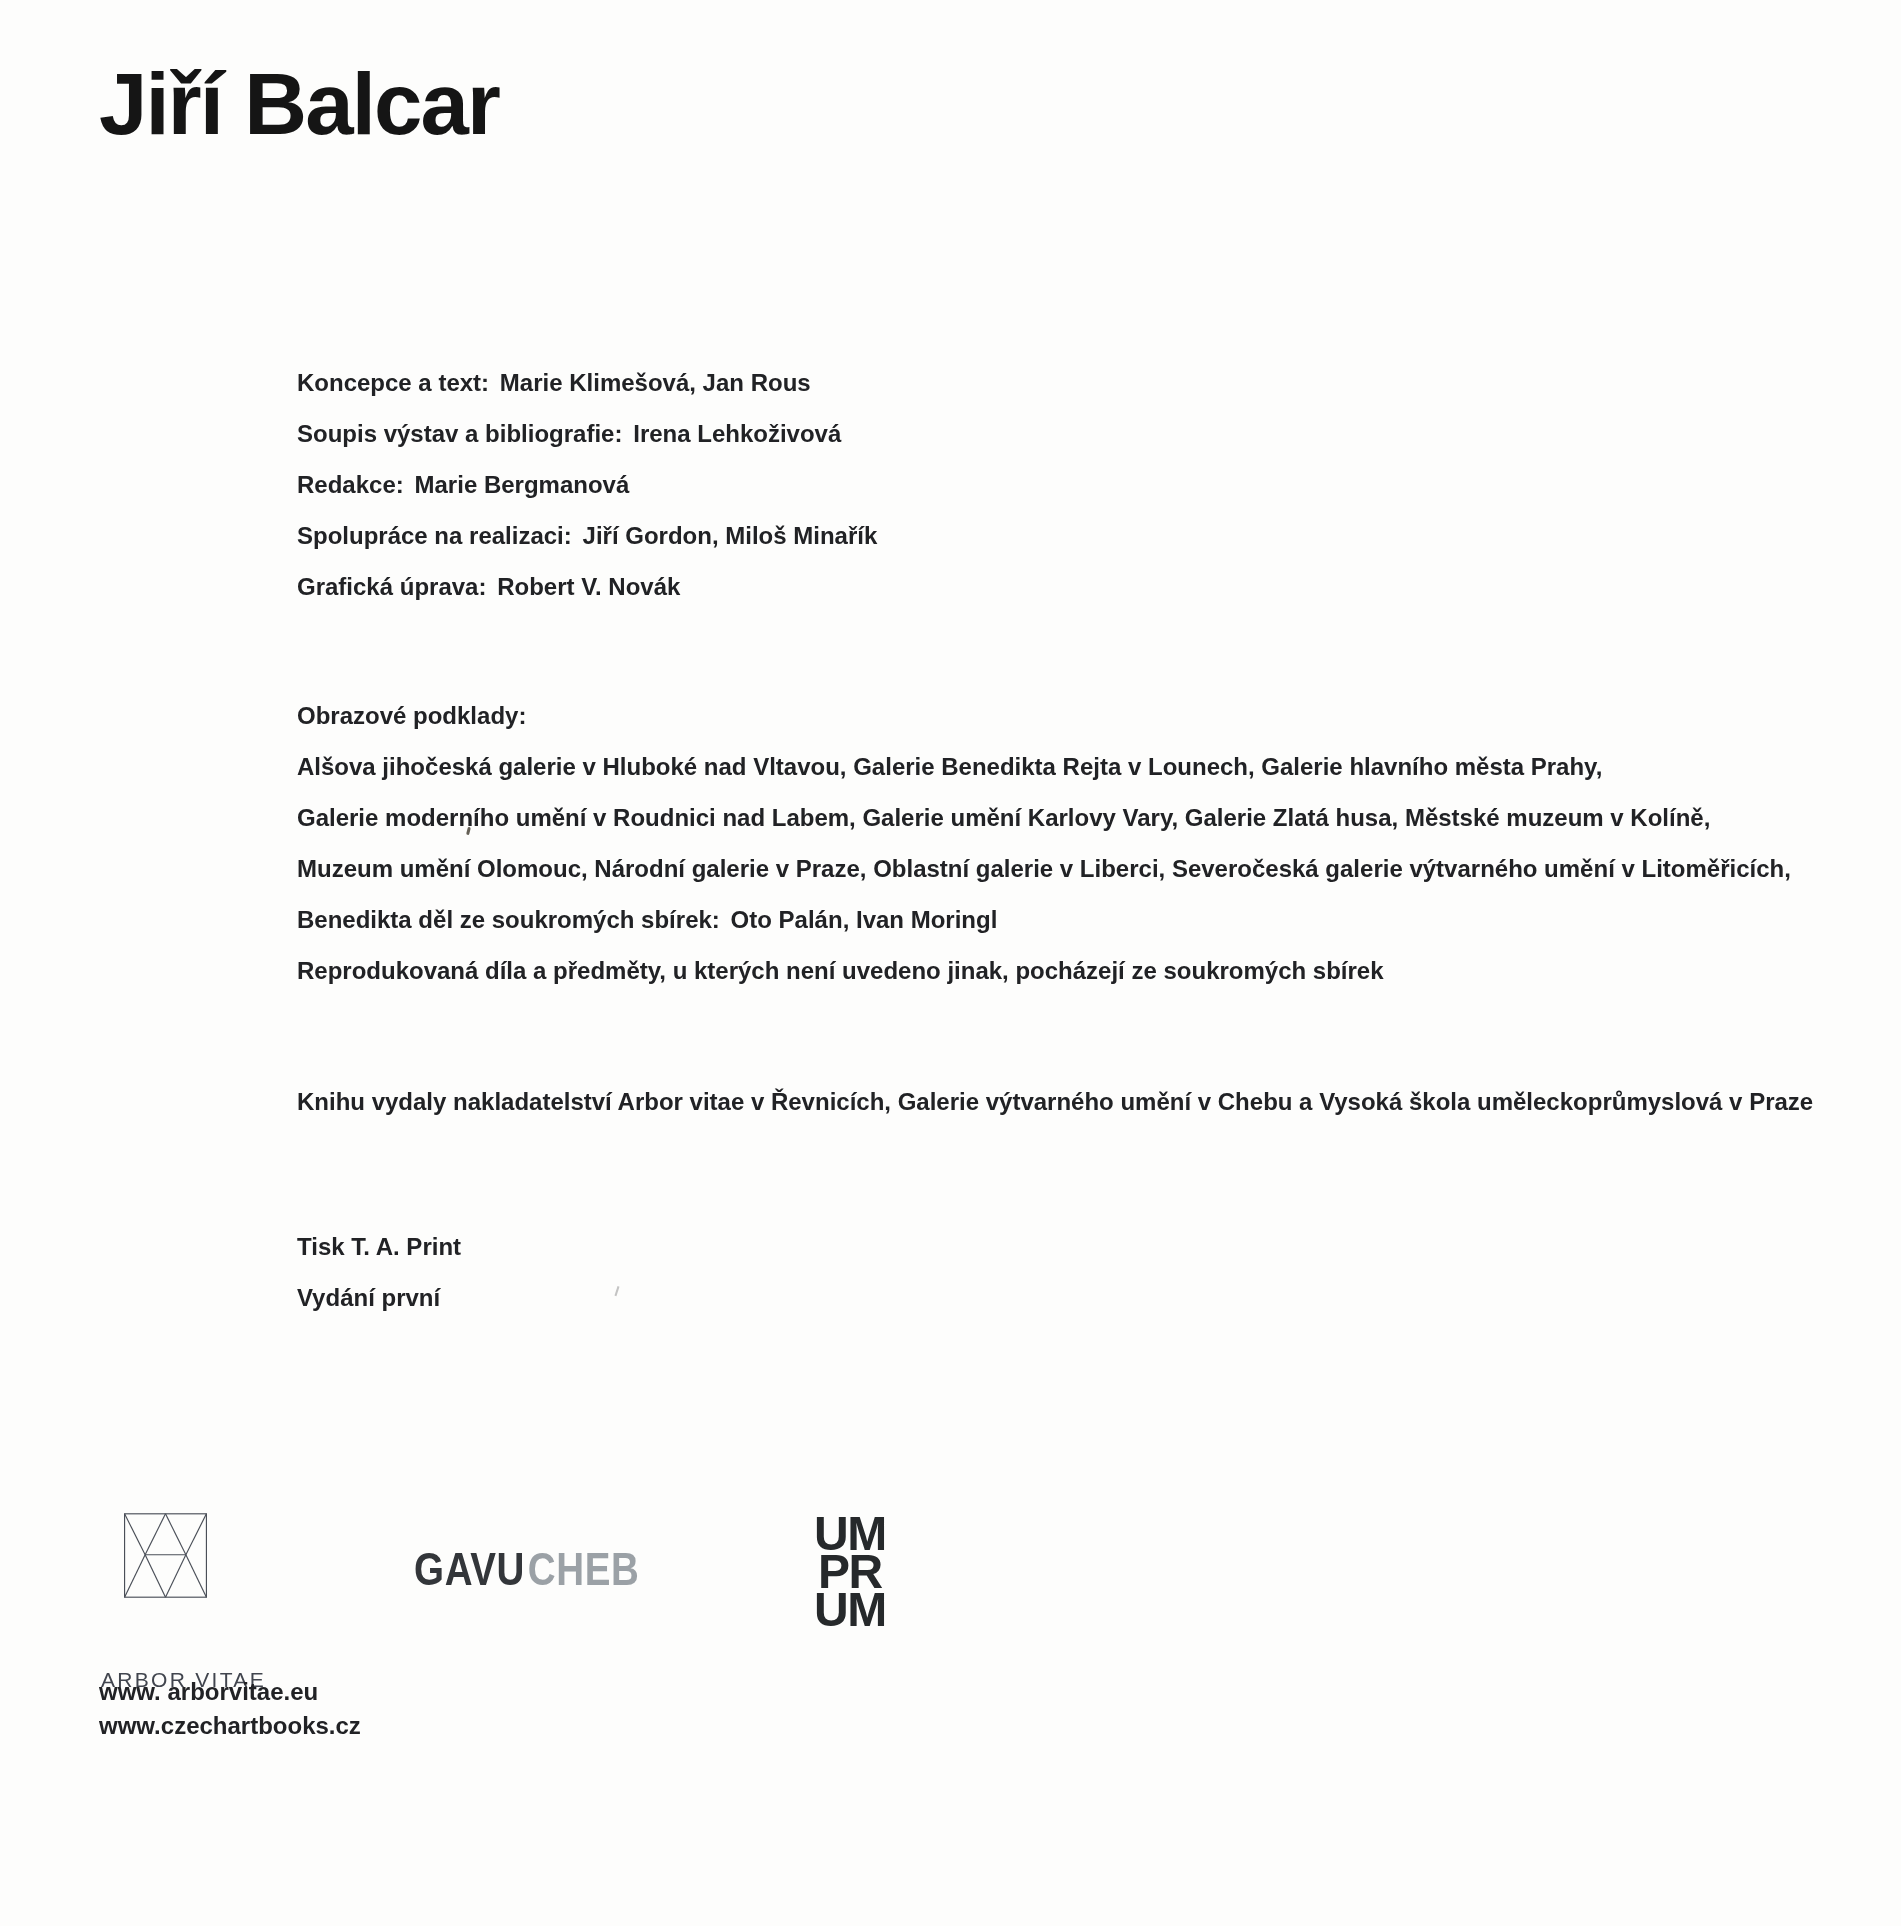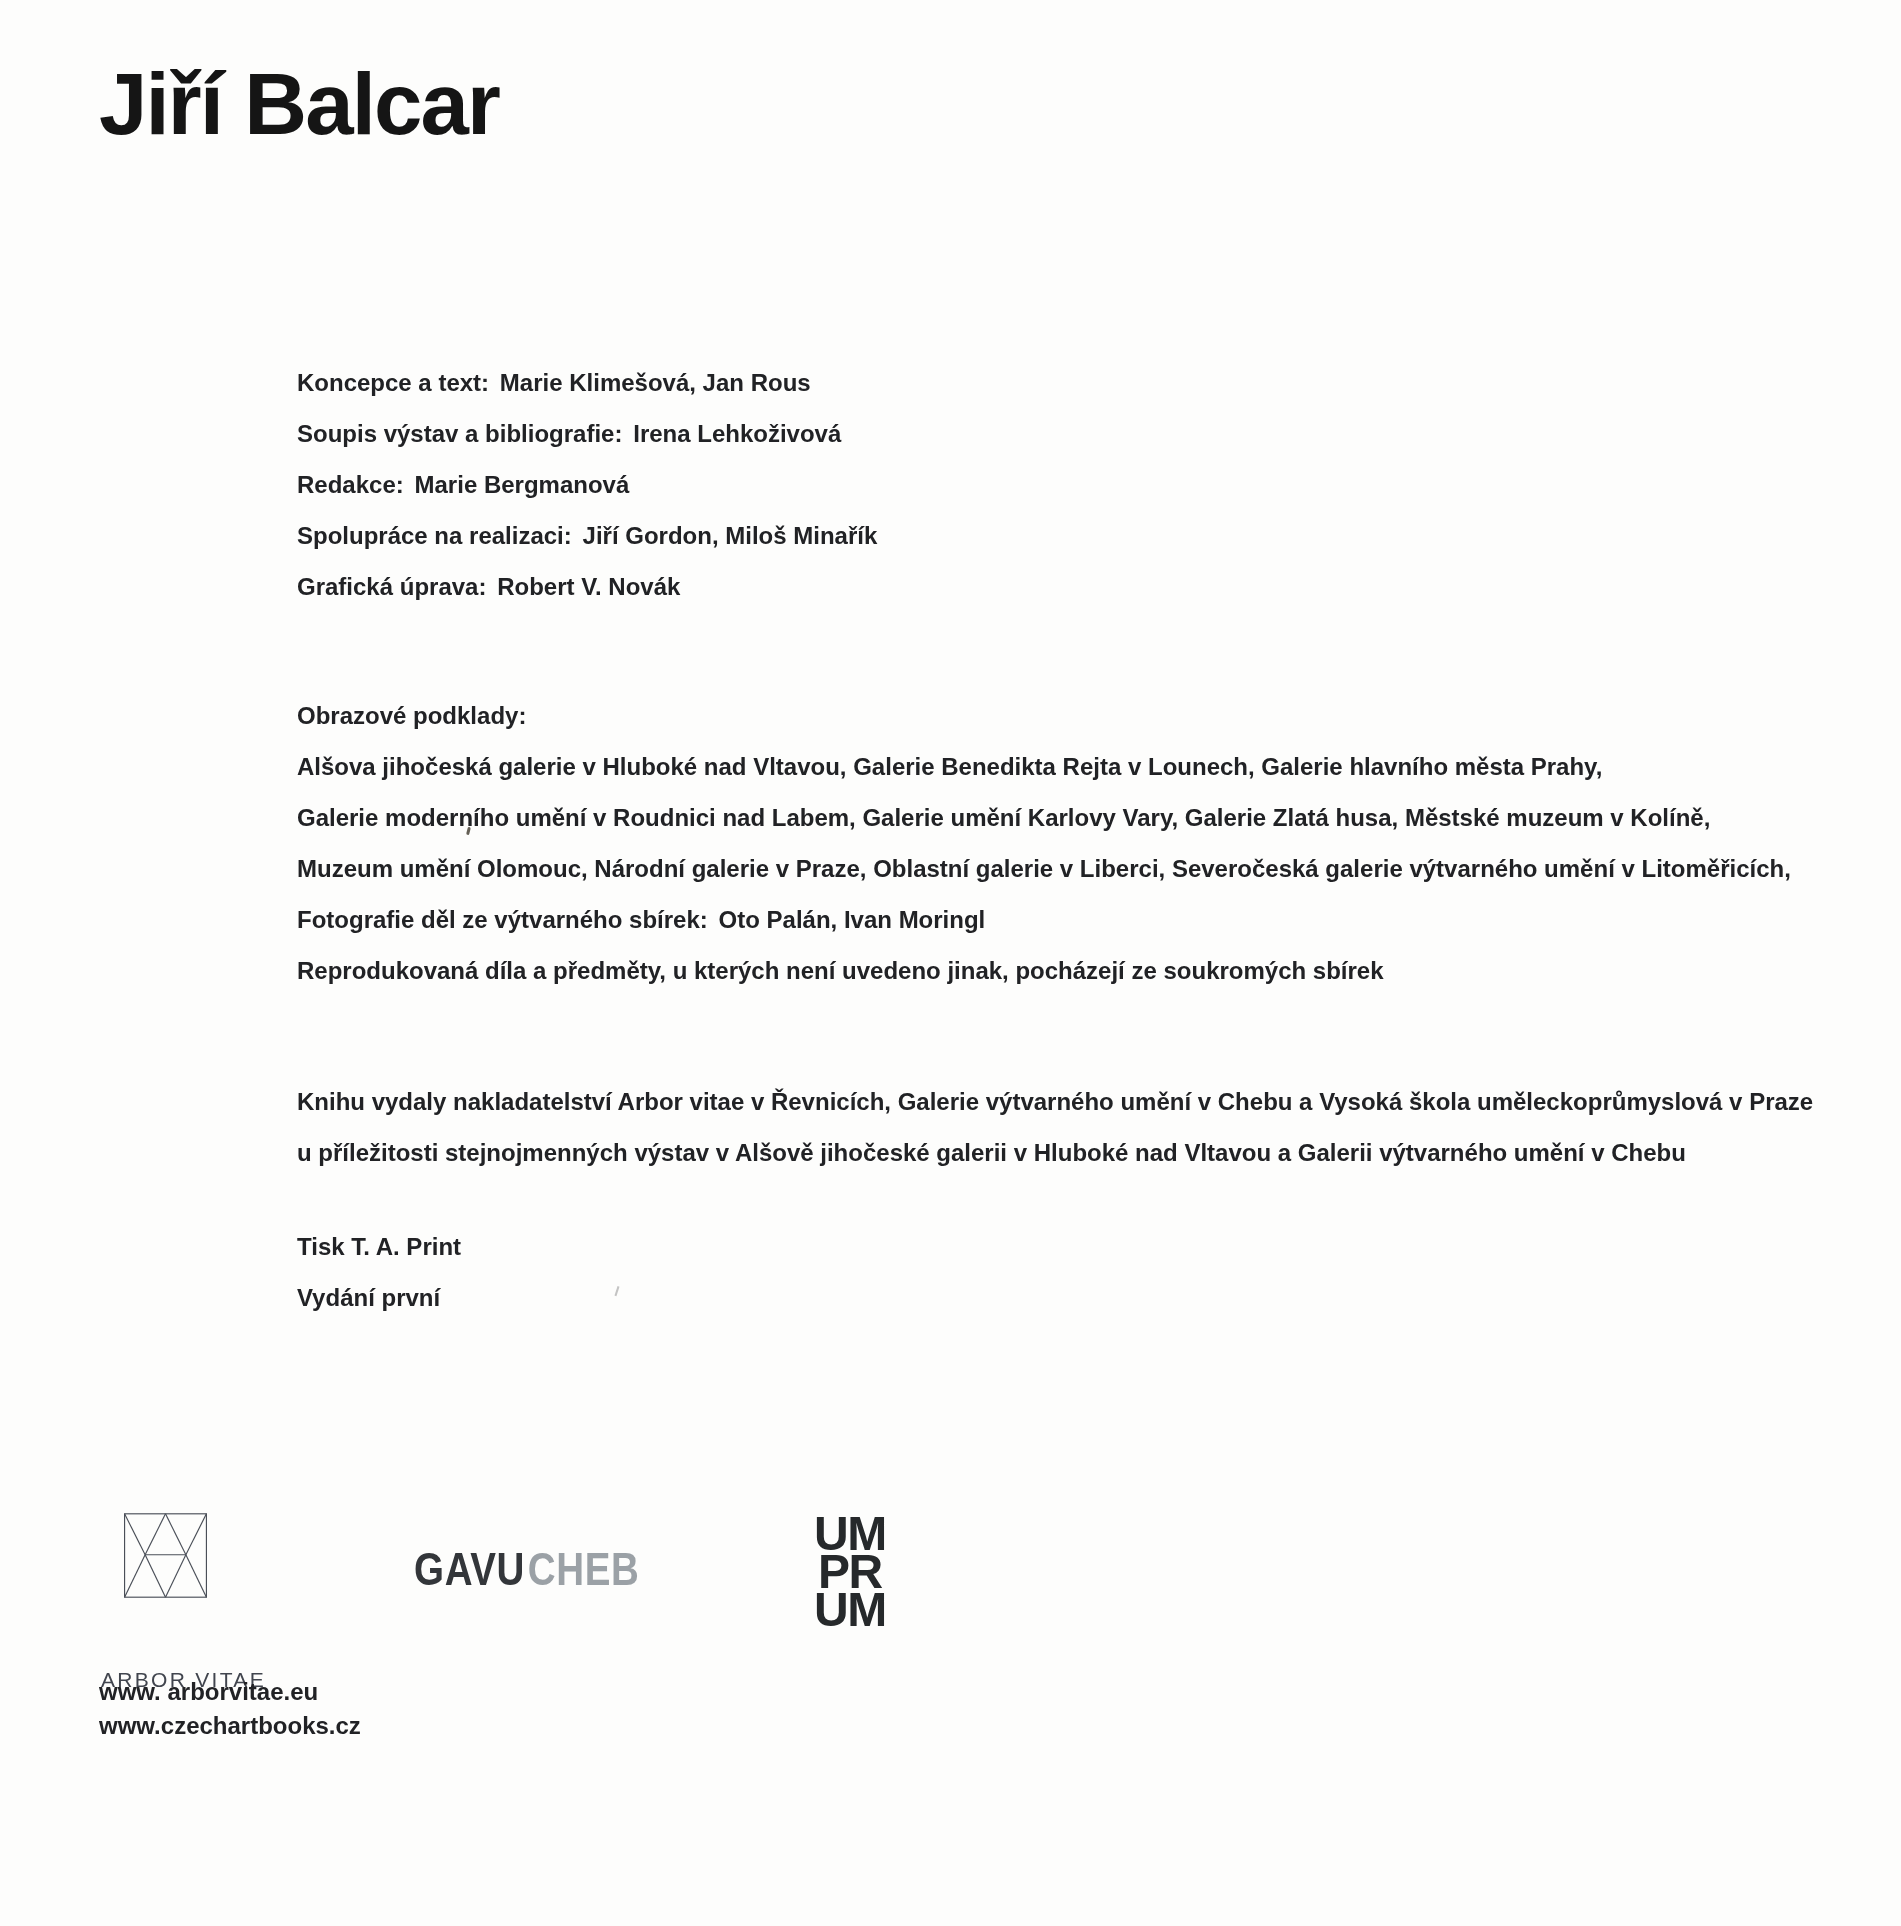--- a/index.html
+++ b/index.html
@@ -116,27 +116,26 @@
     <div class="line"><span class="lbl">Redakce:</span><span>Marie Bergmanová</span></div>
     <div class="line"><span class="lbl">Spolupráce na realizaci:</span><span>Jiří Gordon, Miloš Minařík</span></div>
     <div class="line"><span class="lbl">Grafická úprava:</span><span>Robert V. Novák</span></div>
   </div>
 
   <div class="block" style="left:297px; top:690px;">
     <div class="line">Obrazové podklady:</div>
     <div class="line">Alšova jihočeská galerie v Hluboké nad Vltavou, Galerie Benedikta Rejta v Lounech, Galerie hlavního města Prahy,</div>
     <div class="line">Galerie moderního umění v Roudnici nad Labem, Galerie umění Karlovy Vary, Galerie Zlatá husa, Městské muzeum v Kolíně,</div>
     <div class="line">Muzeum umění Olomouc, Národní galerie v Praze, Oblastní galerie v Liberci, Severočeská galerie výtvarného umění v Litoměřicích,</div>
-    <div class="line"><span class="lbl">Fotografie děl ze výtvarného sbírek:</span><span>Oto Palán, Ivan Moringl</span></div>
+    <div class="line"><span class="lbl">Benedikta děl ze soukromých sbírek:</span><span>Oto Palán, Ivan Moringl</span></div>
     <div class="line">Reprodukovaná díla a předměty, u kterých není uvedeno jinak, pocházejí ze soukromých sbírek</div>
   </div>
 
   <div class="block" style="left:297px; top:1076px;">
     <div class="line">Knihu vydaly nakladatelství Arbor vitae v Řevnicích, Galerie výtvarného umění v Chebu a Vysoká škola uměleckoprůmyslová v Praze</div>
-    <div class="line">u příležitosti stejnojmenných výstav v Alšově jihočeské galerii v Hluboké nad Vltavou a Galerii výtvarného umění v Chebu</div>
   </div>
 
   <div class="block" style="left:297px; top:1221px;">
     <div class="line">Tisk T. A. Print</div>
     <div class="line">Vydání první</div>
   </div>
 
   <svg class="arbor-logo" width="83" height="85" viewBox="0 0 216 220">
     <rect class="ln" x="1.5" y="1.5" width="213" height="217"></rect>
     <line class="ln" x1="1.5" y1="1.5" x2="55" y2="108"></line>

